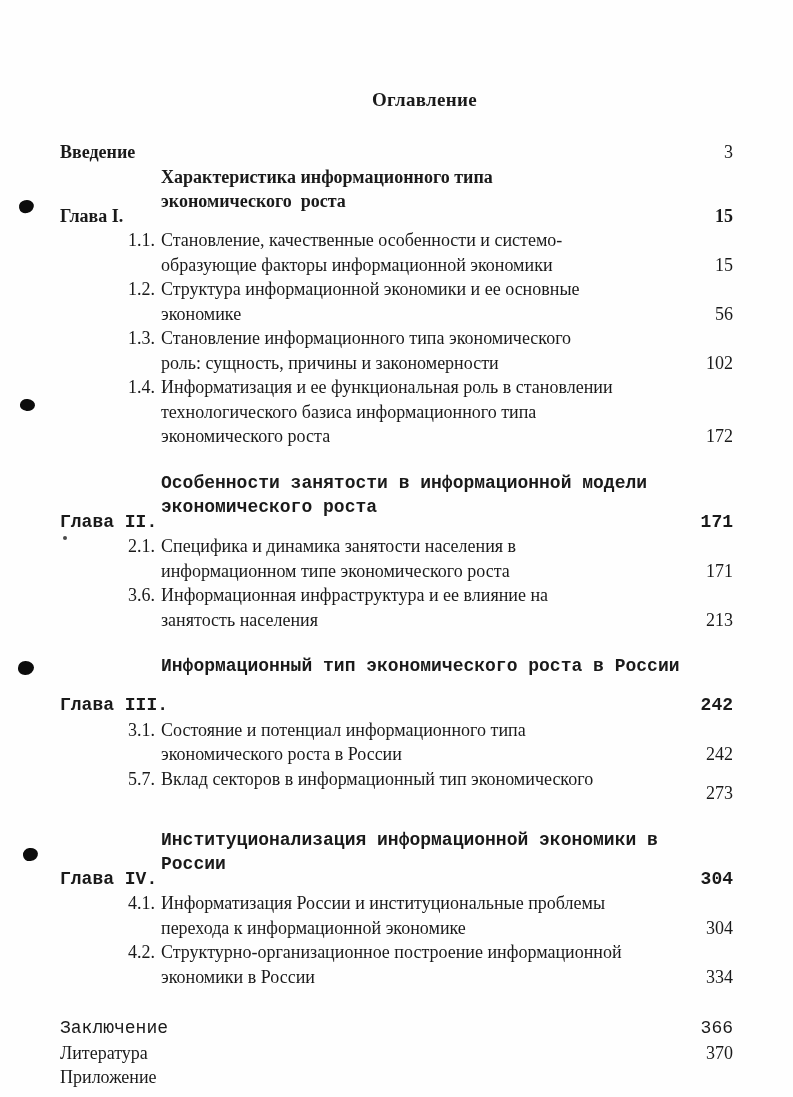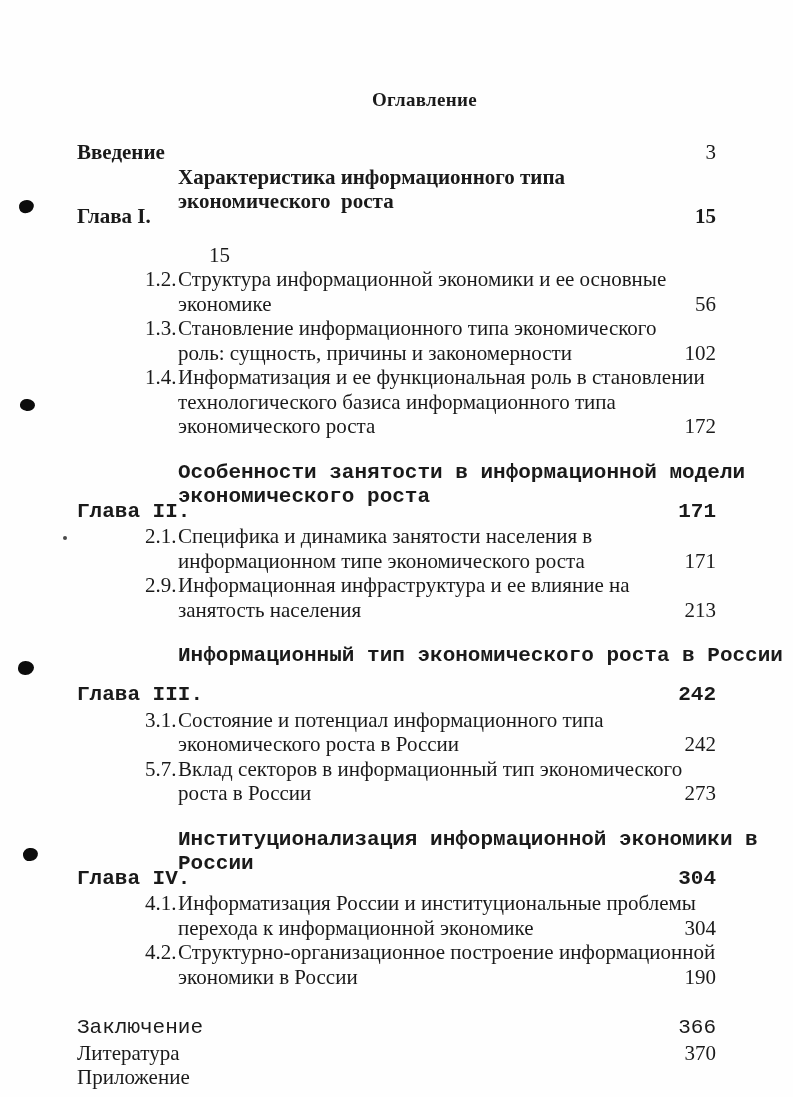--- a/index.html
+++ b/index.html
@@ -17,22 +17,22 @@
     text-align: center;
     position: relative;
     left: 28px;
     font-size: 19px;
     font-weight: bold;
     line-height: 27px;
     letter-spacing: 0.3px;
   }
   .toc {
     margin-top: 27px;
-    padding: 0 77px;
-    font-size: 21px;
+    padding: 0 60px;
+    font-size: 18px;
   }
   .entry { display: flex; align-items: flex-start; }
   .entry .label {
     width: 101px;
     flex: none;
     font-weight: bold;
     line-height: 24.5px;
     white-space: pre;
     margin-top: 39px;
   }
@@ -83,20 +83,24 @@
     <div class="entry chapter">
       <div class="label">Глава I.</div>
       <div class="body">
         <div class="line"><span>Характеристика информационного типа</span></div>
         <div class="line"><span>экономического  роста</span></div>
       </div>
       <div class="page-num bold">15</div>
     </div>
     <div class="entry sub">
       <div class="label"></div>
+      <div class="body">
+        <div class="line"><span class="num">1.1.</span><span>Становление, качественные особенности и системо-</span></div>
+        <div class="line"><span>образующие факторы информационной экономики</span></div>
+      </div>
       <div class="page-num">15</div>
     </div>
     <div class="entry sub">
       <div class="label"></div>
       <div class="body">
         <div class="line"><span class="num">1.2.</span><span>Структура информационной экономики и ее основные</span></div>
         <div class="line"><span>экономике</span></div>
       </div>
       <div class="page-num">56</div>
     </div>
@@ -129,21 +133,21 @@
       <div class="label"></div>
       <div class="body">
         <div class="line"><span class="num">2.1.</span><span>Специфика и динамика занятости населения в</span></div>
         <div class="line"><span>информационном типе экономического роста</span></div>
       </div>
       <div class="page-num">171</div>
     </div>
     <div class="entry sub">
       <div class="label"></div>
       <div class="body">
-        <div class="line"><span class="num">2.9.</span><span>Информационная инфраструктура и ее влияние на</span></div>
+        <div class="line"><span class="num">3.6.</span><span>Информационная инфраструктура и ее влияние на</span></div>
         <div class="line"><span>занятость населения</span></div>
       </div>
       <div class="page-num">213</div>
     </div>
     <div class="entry chapter gap">
       <div class="label">Глава III.</div>
       <div class="body">
         <div class="line"><span>Информационный тип экономического роста в России</span></div>
       </div>
       <div class="page-num bold">242</div>
@@ -153,21 +157,20 @@
       <div class="body">
         <div class="line"><span class="num">3.1.</span><span>Состояние и потенциал информационного типа</span></div>
         <div class="line"><span>экономического роста в России</span></div>
       </div>
       <div class="page-num">242</div>
     </div>
     <div class="entry sub">
       <div class="label"></div>
       <div class="body">
         <div class="line"><span class="num">5.7.</span><span>Вклад секторов в информационный тип экономического</span></div>
-        <div class="line"><span>роста в России</span></div>
       </div>
       <div class="page-num">273</div>
     </div>
     <div class="entry chapter gap">
       <div class="label">Глава IV.</div>
       <div class="body">
         <div class="line"><span>Институционализация информационной экономики в</span></div>
         <div class="line"><span>России</span></div>
       </div>
       <div class="page-num bold">304</div>
@@ -179,21 +182,21 @@
         <div class="line"><span>перехода к информационной экономике</span></div>
       </div>
       <div class="page-num">304</div>
     </div>
     <div class="entry sub">
       <div class="label"></div>
       <div class="body">
         <div class="line"><span class="num">4.2.</span><span>Структурно-организационное построение информационной</span></div>
         <div class="line"><span>экономики в России</span></div>
       </div>
-      <div class="page-num">190</div>
+      <div class="page-num">334</div>
     </div>
     <div class="entry end gap">
       <div class="body">
         <div class="line"><span>Заключение</span></div>
       </div>
       <div class="page-num">366</div>
     </div>
     <div class="entry end">
       <div class="body">
         <div class="line"><span>Литература</span></div>

